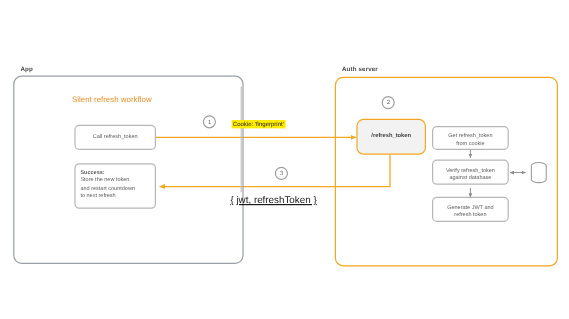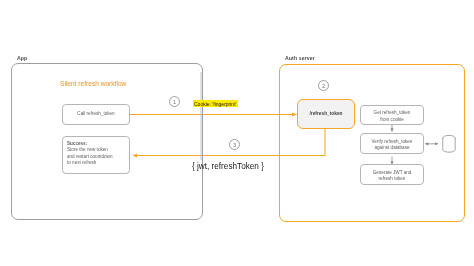--- a/index.html
+++ b/index.html
@@ -186,21 +186,21 @@
 
   <div class="abs" style="left:441px; top:134px; width:16px; height:20px;">
     <svg width="16" height="20" viewBox="0 0 16 20" xmlns="http://www.w3.org/2000/svg">
       <ellipse cx="8" cy="4" rx="6.2" ry="2.6" fill="#ffffff" stroke="#9a9a9a" stroke-width="0.9"></ellipse>
       <path d="M1.8,4 L1.8,15.6 A6.2,2.6 0 0 0 14.2,15.6 L14.2,4" fill="#ffffff" stroke="#9a9a9a" stroke-width="0.9"></path>
     </svg>
   </div>
 
   <div class="abs cookie-label" style="left:193px; top:100px;">Cookie: 'fingerprint'</div>
 
-  <div class="abs payload-label" style="left:192px; top:162px;">{ jwt, refreshToken }</div>
+  <div class="abs payload-label" style="left:192px; top:162px;text-decoration:underline;">{ jwt, refreshToken }</div>
 
   <div class="abs step" style="left:169px; top:96px;">
     <span>1</span>
   </div>
   <div class="abs step" style="left:318px; top:80px;">
     <span>2</span>
   </div>
   <div class="abs step" style="left:229px; top:139px;">
     <span>3</span>
   </div>

